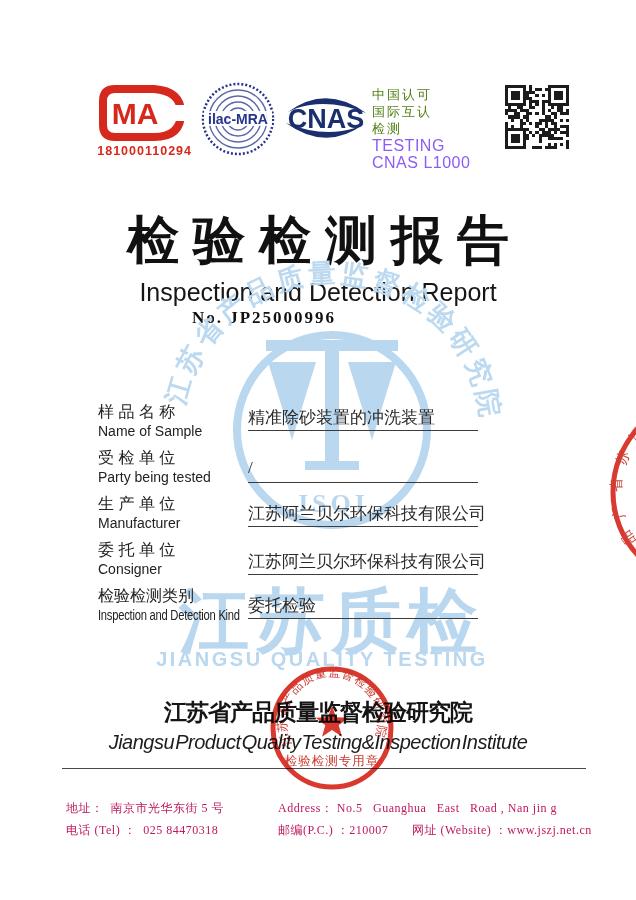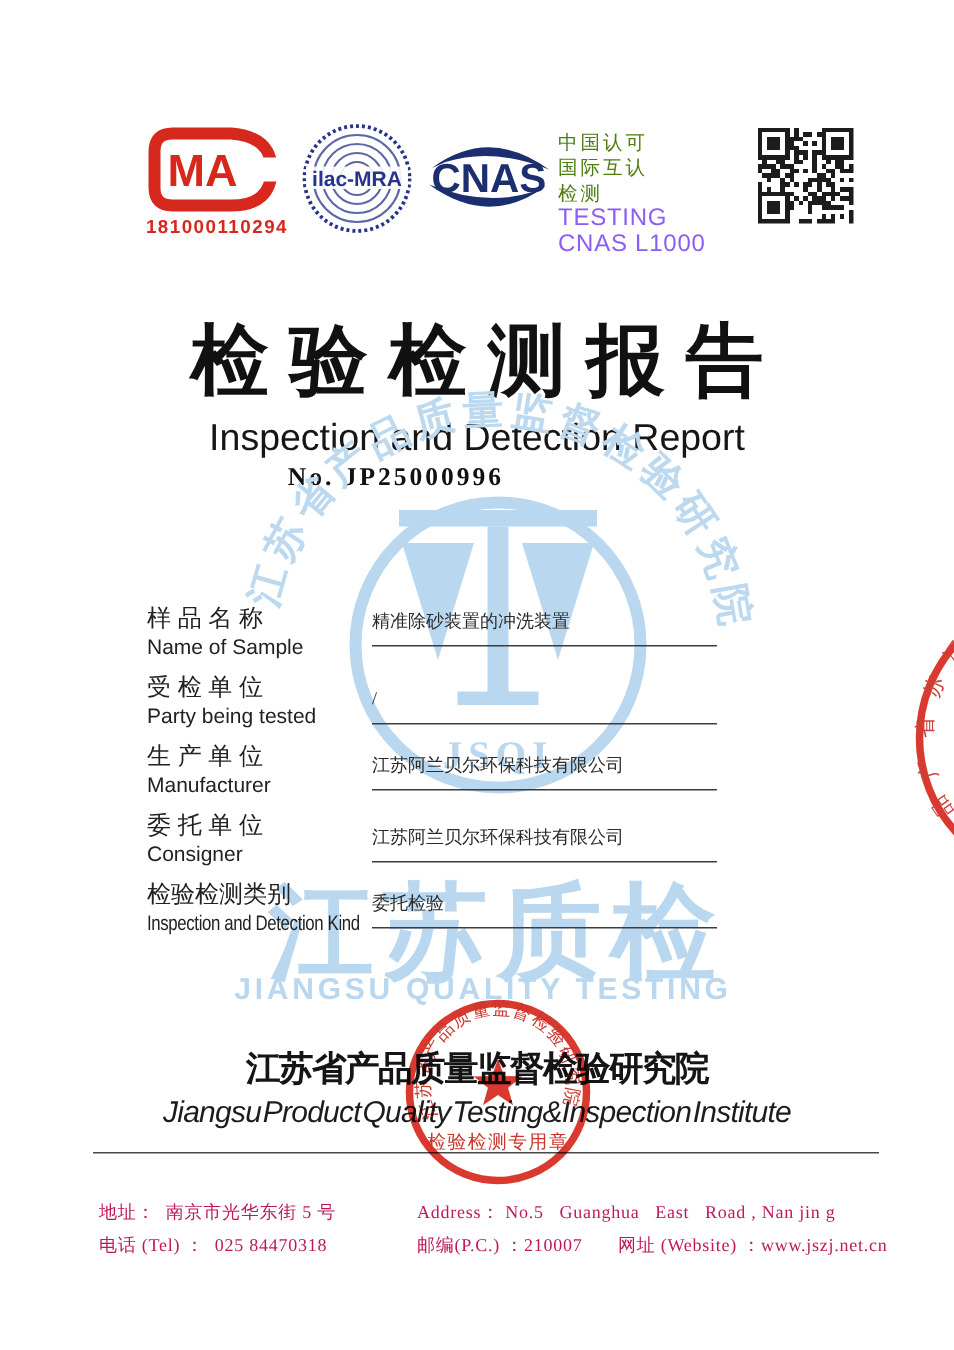--- a/index.html
+++ b/index.html
@@ -21,21 +21,21 @@
   .report-no{left:0;top:308px;width:528px;text-align:center;
     font-family:"Liberation Serif",serif;font-weight:bold;font-size:17px;letter-spacing:2px;color:#111;}
   
   .fields{left:98px;top:402px;width:482px;height:235px;z-index:2;}
   .frow{position:absolute;left:0;width:482px;height:46px;}
   .lzh{position:absolute;left:0;top:0;font-size:16px;font-weight:500;color:#222;white-space:pre;text-align:center;}
   .len{position:absolute;left:0;top:21px;font-size:14px;color:#222;white-space:nowrap;}
   .len.cond{transform:scaleX(.8);transform-origin:left center;letter-spacing:-.3px;}
   .fval{position:absolute;left:150px;top:4px;width:230px;height:24px;
     border-bottom:1px solid #3c3c3c;font-family:"Liberation Serif",serif;
-    font-size:12px;color:#2a2a2a;white-space:nowrap;}
+    font-size:17px;color:#2a2a2a;white-space:nowrap;}
   
   .inst-zh{left:0;top:697px;width:636px;text-align:center;font-size:23px;font-weight:bold;
     letter-spacing:-1px;color:#151515;z-index:2;}
   .inst-en{left:0;top:731px;width:636px;text-align:center;font-style:italic;font-size:20px;
     letter-spacing:-.5px;word-spacing:-4px;color:#1c1c1c;z-index:2;}
   
   .rule{left:62px;top:768px;width:524px;height:1px;background:#4a4a4a;z-index:2;}
   .foot{font-family:"Liberation Serif",serif;font-size:12px;color:#be185d;
     letter-spacing:.5px;white-space:pre;z-index:2;}
   

